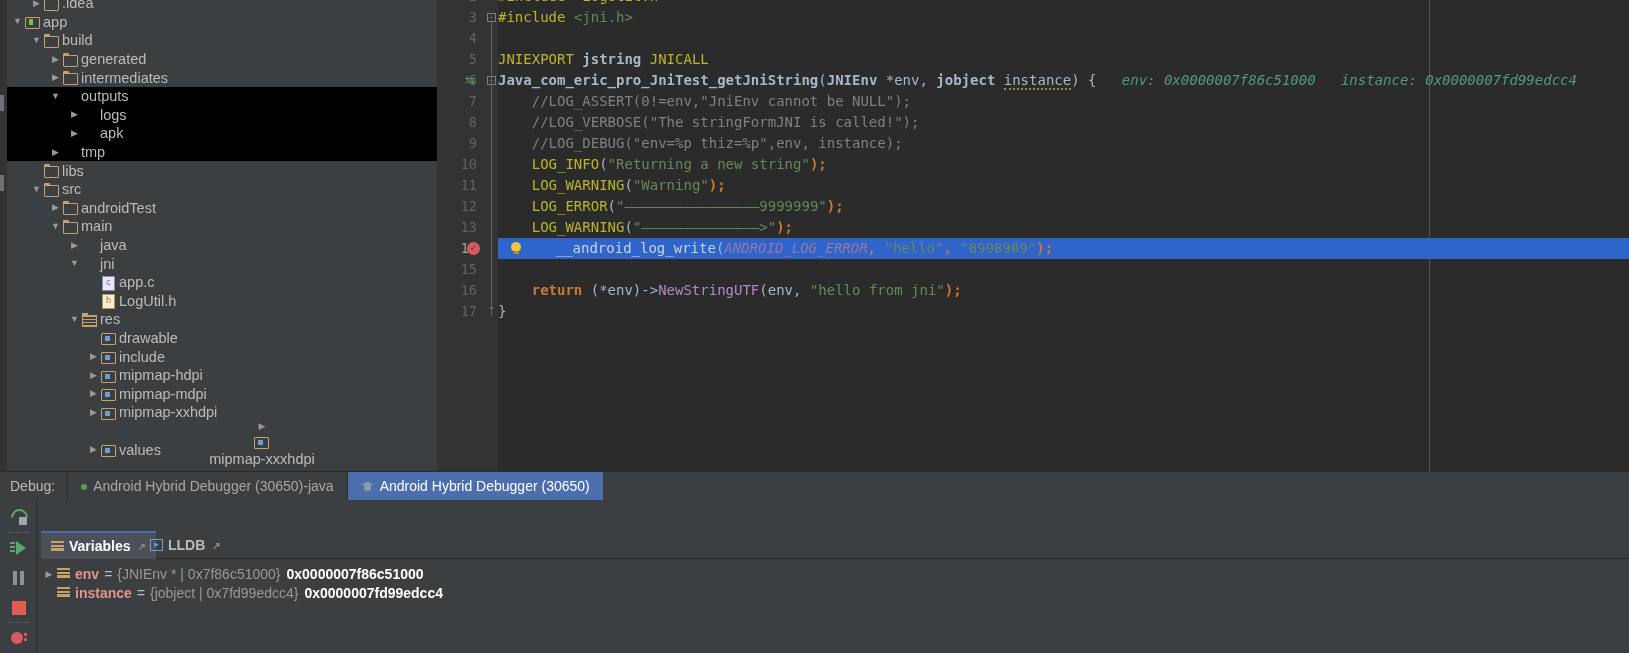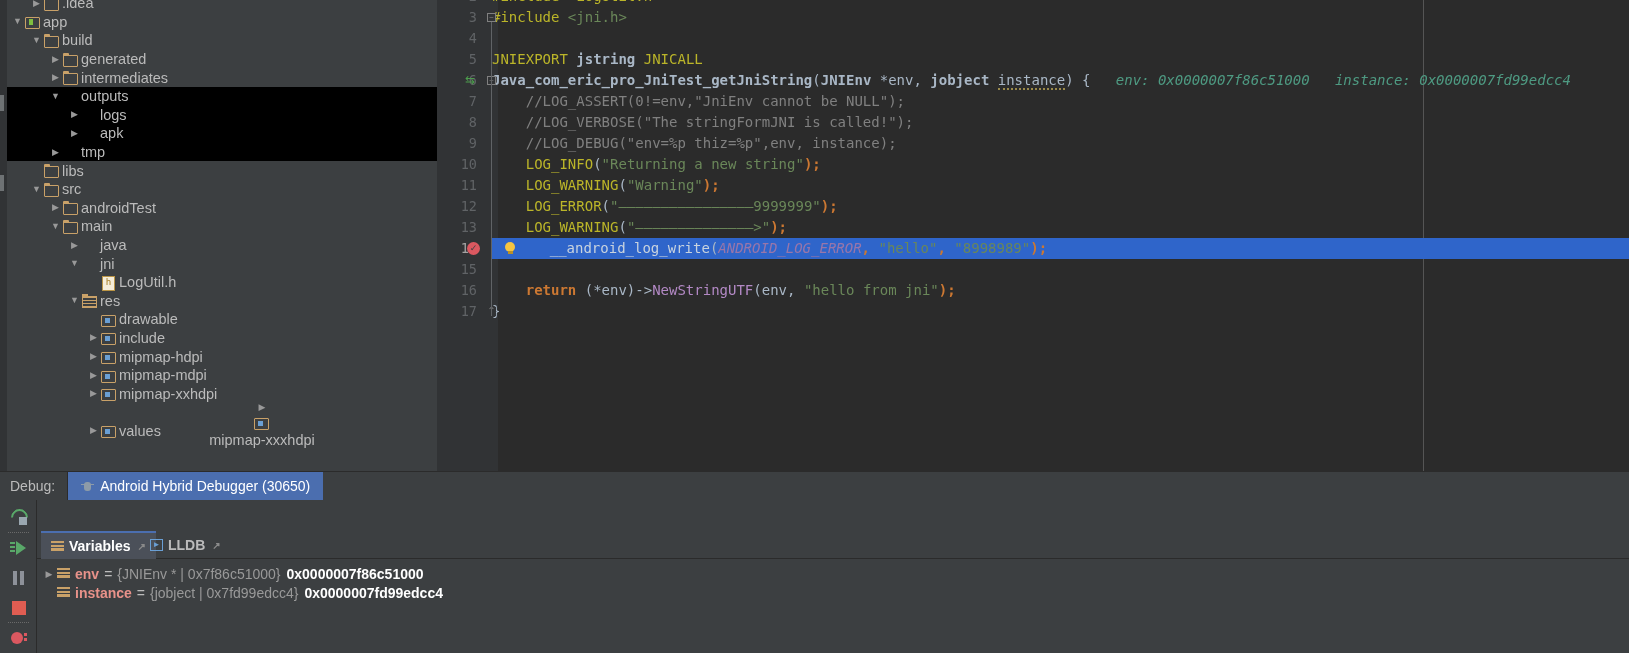--- a/index.html
+++ b/index.html
@@ -108,21 +108,21 @@
   
   .editor {
     position: absolute; left: 437px; top: 0; width: 1192px; height: 471px;
     background: #2b2b2b;
   }
   .gutter {
     position: absolute; left: 0; top: 0; width: 61px; height: 471px;
     background: #313335;
   }
   .code-area {
-    position: absolute; left: 55px; top: 0; right: 0; height: 471px;
+    position: absolute; left: 61px; top: 0; right: 0; height: 471px;
     overflow: hidden;
   }
   .margin-guide {
     position: absolute; left: 931px; top: 0; width: 1px; height: 471px;
     background: #555555;
   }
   .cline {
     position: absolute; left: 0; width: 100%; height: 21px;
     font-family: "DejaVu Sans Mono", monospace; font-size: 14px;
     line-height: 21px; white-space: pre; color: #a9b7c6;
@@ -440,20 +440,25 @@
         </div>
         <div class="trow" style="padding-left: 61px;">
           <span class="arrow right"></span>
           <span class="ficon folder-blue"></span>
           <span class="tlabel">java</span>
         </div>
         <div class="trow" style="padding-left: 61px;">
           <span class="arrow down"></span>
           <span class="ficon folder-blue"></span>
           <span class="tlabel">jni</span>
+        </div>
+        <div class="trow" style="padding-left: 80px;">
+          <span class="arrow none"></span>
+          <span class="ficon cfile"></span>
+          <span class="tlabel">app.c</span>
         </div>
         <div class="trow" style="padding-left: 80px;">
           <span class="arrow none"></span>
           <span class="ficon hfile"></span>
           <span class="tlabel">LogUtil.h</span>
         </div>
         <div class="trow" style="padding-left: 61px;">
           <span class="arrow down"></span>
           <span class="ficon res"></span>
           <span class="tlabel">res</span>
@@ -541,20 +546,24 @@
         <div class="fold" style="top: 76px;">−</div>
         <div class="fold" style="top: 307px; border: none; font-size: 10px;">⌃</div>
         <div class="foldline" style="top: 22px; height: 294px;"></div>
         <div class="exec-arrow" style="top: 70px;">⇆</div>
         <div class="bp-dot" style="top: 242px;"></div>
       </div>
   </div>
 
   <div class="debug-tabbar">
     <span class="debug-label">Debug:</span>
+    <div class="dtab">
+      <span class="dot-green"></span>
+      <span>Android Hybrid Debugger (30650)-java</span>
+    </div>
     <div class="dtab active">
       <span class="bug-ico"></span>
       <span>Android Hybrid Debugger (30650)</span>
     </div>
   </div>
 
   <div class="debug-panel">
 
     <div class="left-toolbar">
       <div class="lt-btn" style="top:2px">

